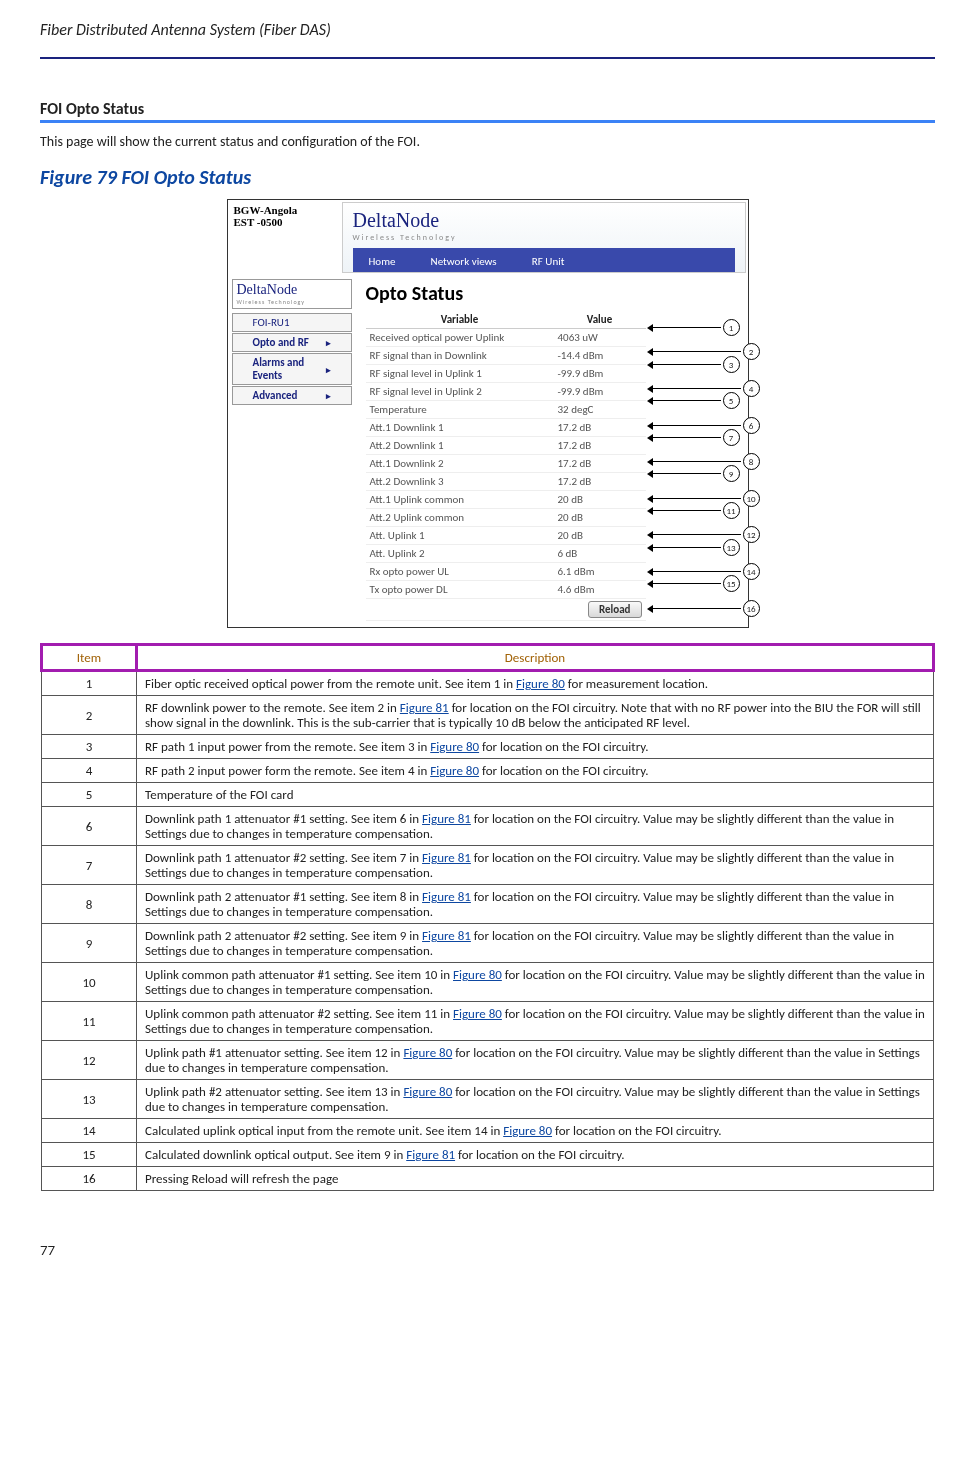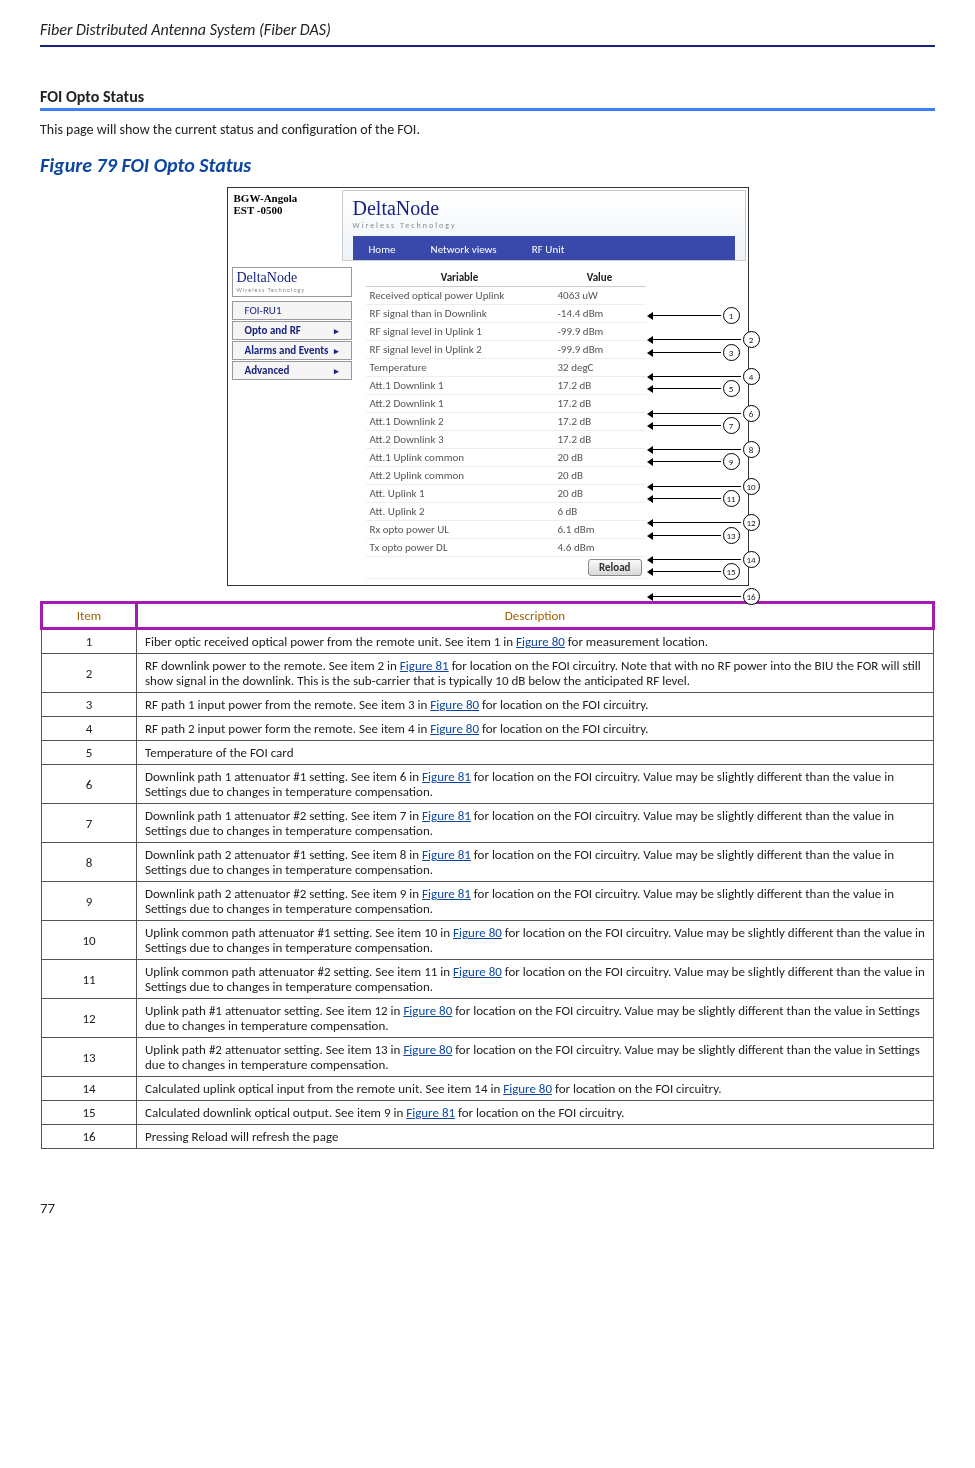--- a/index.html
+++ b/index.html
@@ -5,21 +5,21 @@
   body {
     font-family: Calibri, Arial, sans-serif;
     font-size: 14px;
     color: #222;
     margin: 0;
     padding: 20px 40px;
     width: 895px;
   }
   .header-line {
     border-bottom: 2px solid #1a237e;
-    padding-bottom: 6px;
+    padding-bottom: 18px;
     margin-bottom: 40px;
     font-style: italic;
     font-size: 16px;
   }
   .section-title {
     font-weight: bold;
     font-size: 16px;
     border-bottom: 3px solid #3b82f6;
     padding-bottom: 2px;
     margin-bottom: 10px;
@@ -96,21 +96,21 @@
   }
   .side-logo {
     border: 1px solid #999;
     padding: 2px 4px;
     margin-bottom: 4px;
   }
   .side-logo .delta-logo { font-size: 14px; }
   .side-logo .delta-sub { font-size: 6px; letter-spacing:1px;}
   .side-item {
     border: 1px solid #999;
-    padding: 2px 12px;
+    padding: 2px 20px;
     margin-bottom: 1px;
     color: #1a237e;
     font-weight: bold;
     background: #f5f5f5;
     display: flex;
     justify-content: space-between;
     align-items: center;
   }
   .side-item.plain { font-weight: normal; }
   .side-arrow { font-size: 9px; }
@@ -264,20 +264,21 @@
         <div class="side-item">
             <span>Alarms and Events</span>
             <span class="side-arrow">▸</span>
           </div>
         <div class="side-item">
             <span>Advanced</span>
             <span class="side-arrow">▸</span>
           </div>
       </div>
       <div class="fig-content">
+        <div class="opto-title">Opto Status</div>
         <table class="opto-table">
           <thead>
             <tr>
               <th>Variable</th>
               <th>Value</th>
             </tr>
           </thead>
           <tbody id="opto-body">
               <tr>
                 <td>Received optical power Uplink</td>

